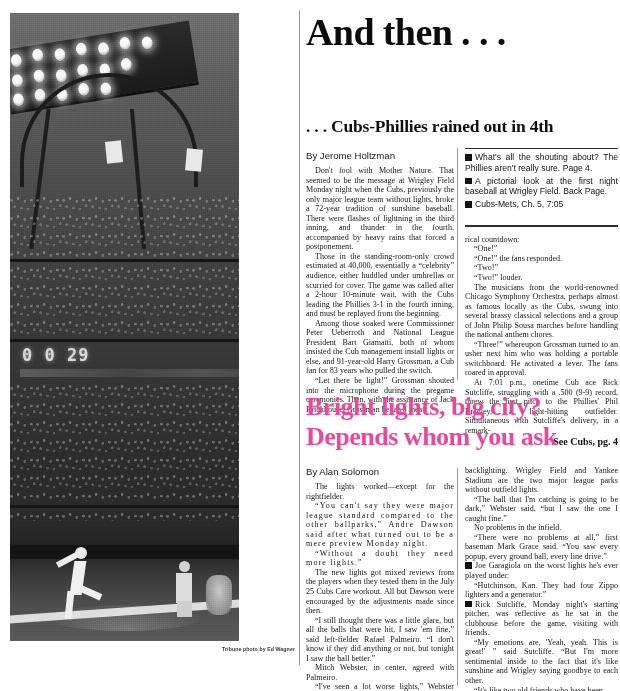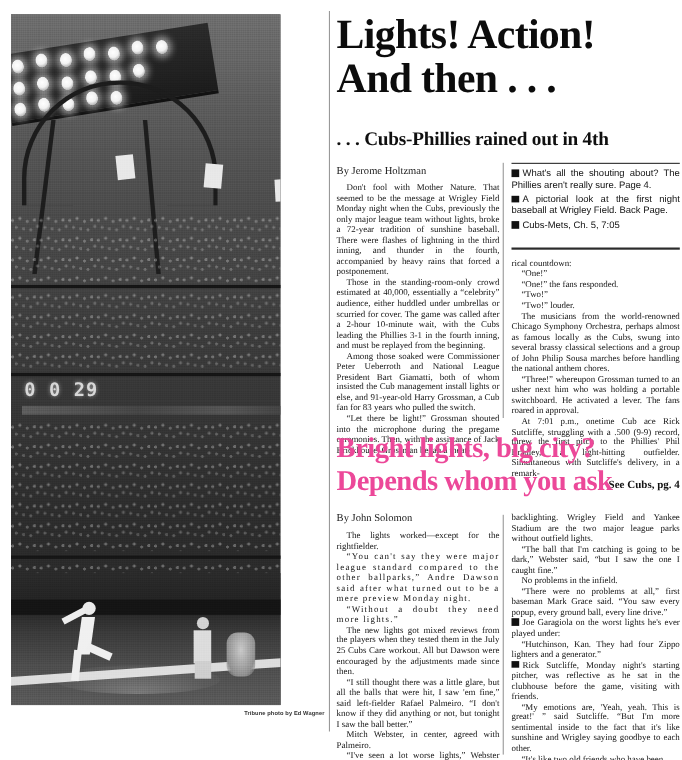--- a/index.html
+++ b/index.html
@@ -14,21 +14,20 @@
   .page{position:relative;width:620px;height:691px;}
 
   
   .photo-col{
     position:absolute;left:10px;top:13px;width:285px;height:628px;
   }
   .photo{
     position:absolute;left:0;top:0;width:229px;height:628px;
     background:#4a4a4a;
     overflow:hidden;
-    padding-left:16px;
   }
   .ph-sky{
     position:absolute;inset:0;
     background:
       linear-gradient(180deg,#6e6e6e 0%,#5d5d5d 12%,#4c4c4c 28%,#3c3c3c 45%,#343434 60%,#2c2c2c 72%,#262626 100%);
   }
   
   .ph-grain{
     position:absolute;inset:0;
     background-image:
@@ -191,21 +190,21 @@
   }
   .hed1 .l2{display:block;}
   .deck1{
     position:absolute;left:0;top:116px;width:312px;
     font-family:"Liberation Serif", serif;
     font-weight:700;font-size:17.5px;line-height:20px;color:#0f0f0f;
     letter-spacing:-.2px;
   }
 
   .byline{
-    font-family:Liberation Serif, serif;
+    font-family:Liberation Sans, sans-serif;
     font-size:9.6px;color:#1a1a1a;margin:0 0 5px 0;
   }
 
   .col-body{
     font-family:Liberation Serif, serif;
     font-size:8.1px;line-height:9.55px;
     text-align:justify;
     color:#151515;
     -webkit-hyphens:none;hyphens:none;
   }
@@ -320,21 +319,20 @@
 
   <div class="credit">Tribune photo by Ed Wagner</div>
 
   <div class="vrule-main"></div>
   <div class="vrule-mid-a"></div>
   <div class="vrule-mid-b"></div>
 
   <div class="textarea">
 
     <div class="hed1">
-      <span>Lights! Action!</span>
       <span class="l2">And then . . .</span>
     </div>
     <div class="deck1">. . . Cubs-Phillies rained out in 4th</div>
 
     <div class="a1-left">
       <div class="byline">By Jerome Holtzman</div>
       <div class="col-body">
         <p>Don't fool with Mother Nature. That seemed to be the message at Wrigley Field Monday night when the Cubs, previously the only major league team without lights, broke a 72-year tradition of sunshine baseball. There were flashes of lightning in the third inning, and thunder in the fourth, accompanied by heavy rains that forced a postponement.</p>
         <p>Those in the standing-room-only crowd estimated at 40,000, essentially a “celebrity” audience, either huddled under umbrellas or scurried for cover. The game was called after a 2-hour 10-minute wait, with the Cubs leading the Phillies 3-1 in the fourth inning, and must be replayed from the beginning.</p>
         <p>Among those soaked were Commissioner Peter Ueberroth and National League President Bart Giamatti, both of whom insisted the Cub management install lights or else, and 91-year-old Harry Grossman, a Cub fan for 83 years who pulled the switch.</p>
@@ -363,21 +361,21 @@
       </div>
       <div class="jump">See Cubs, pg. 4</div>
     </div>
 
     <div class="hed2">
       <span>Bright lights, big city?</span><br>
       <span>Depends whom you ask</span>
     </div>
 
     <div class="a2-left">
-      <div class="byline">By John Solomon</div>
+      <div class="byline">By Alan Solomon</div>
       <div class="col-body">
         <p>The lights worked—except for the rightfielder.</p>
         <p class="spaced">“You can't say they were major league standard compared to the other ballparks,” Andre Dawson said after what turned out to be a mere preview Monday night.</p>
         <p class="spaced">“Without a doubt they need more lights.”</p>
         <p>The new lights got mixed reviews from the players when they tested them in the July 25 Cubs Care workout. All but Dawson were encouraged by the adjustments made since then.</p>
         <p>“I still thought there was a little glare, but all the balls that were hit, I saw 'em fine,” said left-fielder Rafael Palmeiro. “I don't know if they did anything or not, but tonight I saw the ball better.”</p>
         <p>Mitch Webster, in center, agreed with Palmeiro.</p>
         <p>“I've seen a lot worse lights,” Webster said. “I'd like to see a few more games, but I think they're fine.”</p>
 
       </div>

